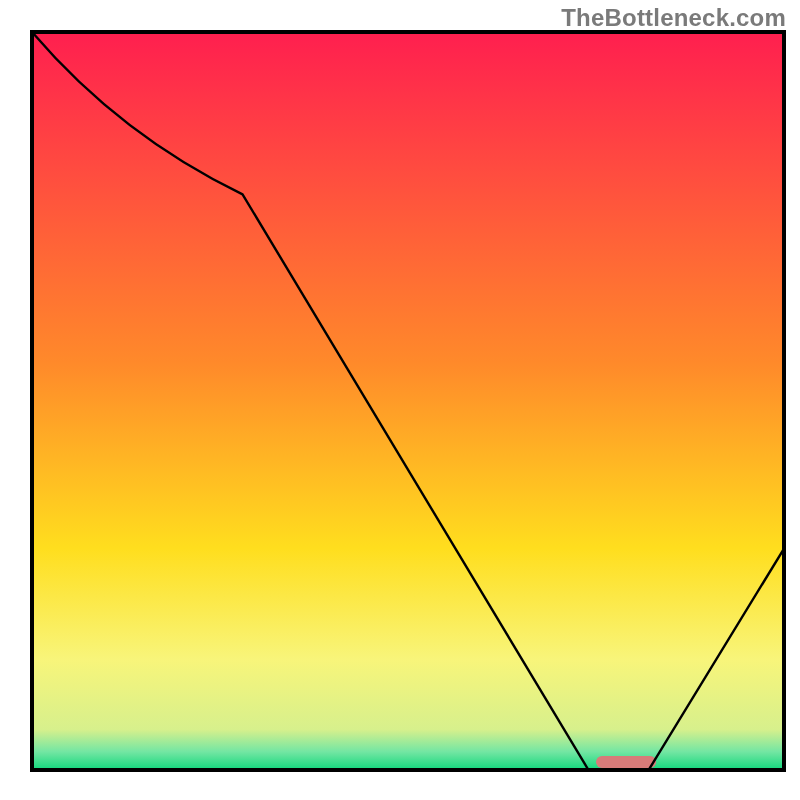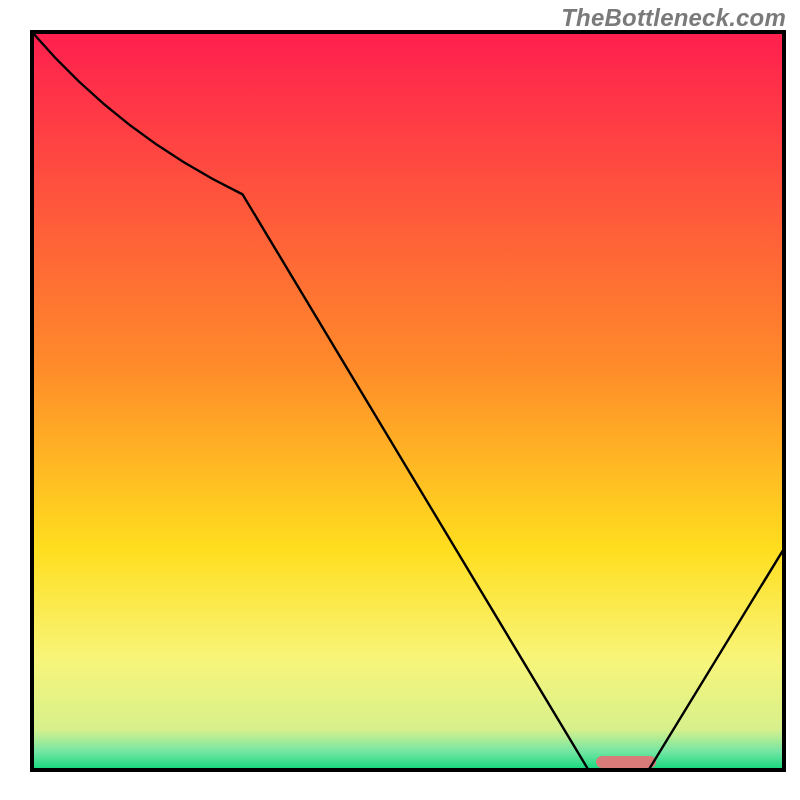--- a/index.html
+++ b/index.html
@@ -7,21 +7,20 @@
     padding: 0;
     width: 800px;
     height: 800px;
     background: #ffffff;
     font-family: Arial, Helvetica, sans-serif;
   }
   .canvas {
     position: relative;
     width: 800px;
     height: 800px;
-    font-style: italic;
   }
   .watermark {
     position: absolute;
     top: 4px;
     right: 14px;
     font-size: 24px;
     font-weight: 600;
     color: #7a7a7a;
     letter-spacing: 0.2px;
   }

